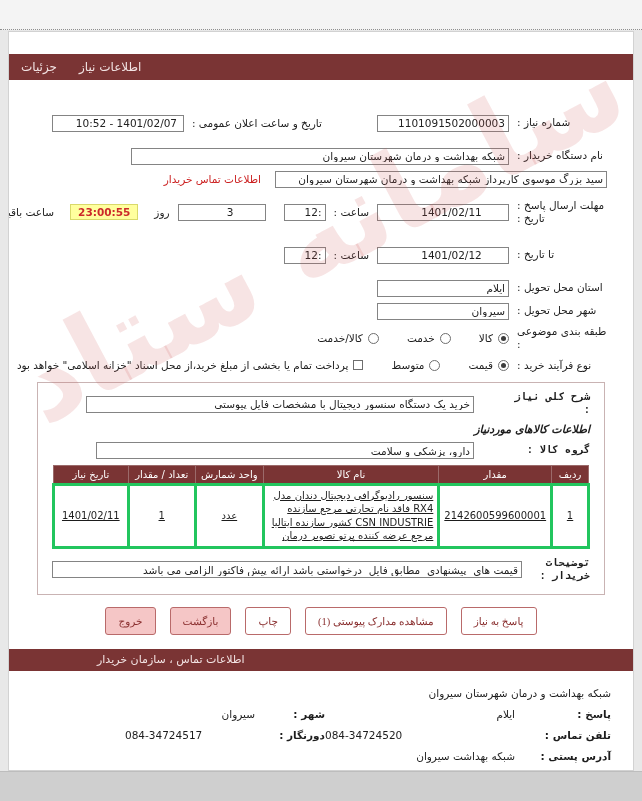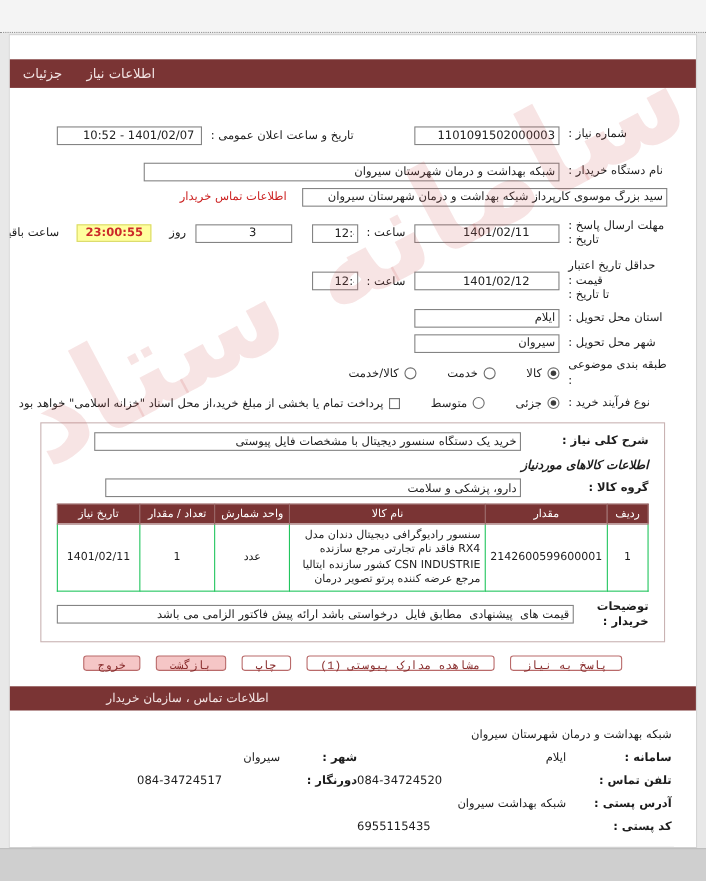--- a/index.html
+++ b/index.html
@@ -36,34 +36,34 @@
 
   .opt { display:inline-flex; align-items:center; margin-left:28px; white-space:nowrap; }
   .radio { width:11px; height:11px; border:1px solid #6e6e6e; border-radius:50%;
     display:inline-block; margin-left:5px; position:relative; background:#fff; flex-shrink:0; }
   .radio.sel::after { content:""; position:absolute; inset:2px; background:#3c3c3c; border-radius:50%; }
   .cb { width:10px; height:10px; border:1px solid #6e6e6e; display:inline-block;
     margin-left:5px; background:#fff; flex-shrink:0; }
   .note { white-space:nowrap; }
 
   .needs-box { margin:8px 2px 0; border:1px solid #c9b3b3; padding:8px 14px 6px; }
-  .blabel { font-weight:bold; width:86px; flex-shrink:0; margin-left:30px; line-height:1.25; }
+  .blabel { font-weight:bold; width:86px; flex-shrink:0; margin-left:30px; line-height:1.25;font-family:Liberation Mono, monospace; }
   .items-title { font-weight:bold; margin:4px 0 6px; font-size:11px;font-style:italic; }
 
   table.goods { width:100%; border-collapse:collapse; margin:2px 0 8px; }
   table.goods th { background:#7a3434; color:#fff; font-weight:normal; font-size:10px;
     border:1px solid #9b6a6a; padding:3px 2px; }
-  table.goods td { border:1px solid #22c55e; font-size:10px; padding:3px 4px;
-    text-align:center; vertical-align:middle; background:#fff; }
+  table.goods td { border:3px solid #22c55e; font-size:10px; padding:3px 4px;
+    text-align:center; vertical-align:middle; background:#fff;text-decoration:underline; }
   table.goods td.name-cell { text-align:right; line-height:1.35; }
   .numcell { direction:ltr; }
 
   .btnrow { display:flex; justify-content:center; gap:14px; margin:12px 0 14px; }
-  .btn { border:1px solid #b96a6a; background:#fff; color:#8a2f2f; font-family:Liberation Mono, monospace;
-    font-size:10.5px; padding:2px 12px; height:14px; border-radius:3px; cursor:pointer; white-space:nowrap; }
+  .btn { border:1px solid #b96a6a; background:#fff; color:#8a2f2f; font-family:Liberation Serif, serif;
+    font-size:10.5px; padding:2px 12px; height:28px; border-radius:3px; cursor:pointer; white-space:nowrap; }
   .btn.pink { background:#f5c6c6; }
 
   .section-bar { height:22px; background:#7a3434; color:#f2e3e3; font-size:11px;
     display:flex; align-items:center; justify-content:flex-end; padding-left:88px; }
 
   .contact { padding:16px 0 0; font-size:10.5px; color:#1d1d1d; }
   .crow { display:flex; align-items:flex-start; margin:0 22px 9px; }
   .clabel { width:96px; font-weight:bold; flex-shrink:0; }
   .cvalue { width:190px; }
   .cvalue.wide { width:300px; }
@@ -114,21 +114,20 @@
         <span class="midlab">ساعت :</span>
         <input class="inp w60 ltr" value="12:45" style="">
         <input class="inp w88 ltr gap18" value="3" style="">
         <span class="midlab">روز</span>
         <span class="timer">23:00:55</span>
         <span class="midlab">ساعت باقیمانده</span>
       </div>
 
       <div class="frow">
         <span class="flabel">
-          <span class="lline">حداقل تاریخ اعتبار قیمت :</span>
           <span class="lline">تا تاریخ :</span>
         </span>
         <input class="inp w130 ltr" value="1401/02/12" style="">
         <span class="midlab">ساعت :</span>
         <input class="inp w60 ltr" value="12:45" style="">
       </div>
 
       <div class="frow">
         <span class="flabel">استان محل تحویل :</span>
         <input class="inp w130" value="ایلام" style="">
@@ -152,21 +151,21 @@
         <span class="opt">
           <span class="radio"></span>
           <span>کالا/خدمت</span>
         </span>
       </div>
 
       <div class="frow">
         <span class="flabel">نوع فرآیند خرید :</span>
         <span class="opt">
           <span class="radio sel"></span>
-          <span>جزئی</span>
+          <span>قیمت</span>
         </span>
         <span class="opt">
           <span class="radio"></span>
           <span>متوسط</span>
         </span>
         <span class="opt">
           <span class="cb"></span>
           <span class="note">پرداخت تمام یا بخشی از مبلغ خرید،از محل اسناد "خزانه اسلامی" خواهد بود</span>
         </span>
       </div>
@@ -232,21 +231,21 @@
 
     <div class="section-bar">
       <span>اطلاعات تماس ، سازمان خریدار</span>
     </div>
 
     <div class="contact">
       <div class="crow">
         <span class="cvalue wide">شبکه بهداشت و درمان شهرستان سیروان</span>
       </div>
       <div class="crow">
-        <span class="clabel">سامانه :</span>
+        <span class="clabel">پاسخ :</span>
         <span class="cvalue">ایلام</span>
         <span class="clabel2">شهر :</span>
         <span class="cvalue2">سیروان</span>
       </div>
       <div class="crow">
         <span class="clabel">تلفن تماس :</span>
         <span class="cvalue num">084-34724520</span>
         <span class="clabel2">دورنگار :</span>
         <span class="cvalue2 num">084-34724517</span>
       </div>

